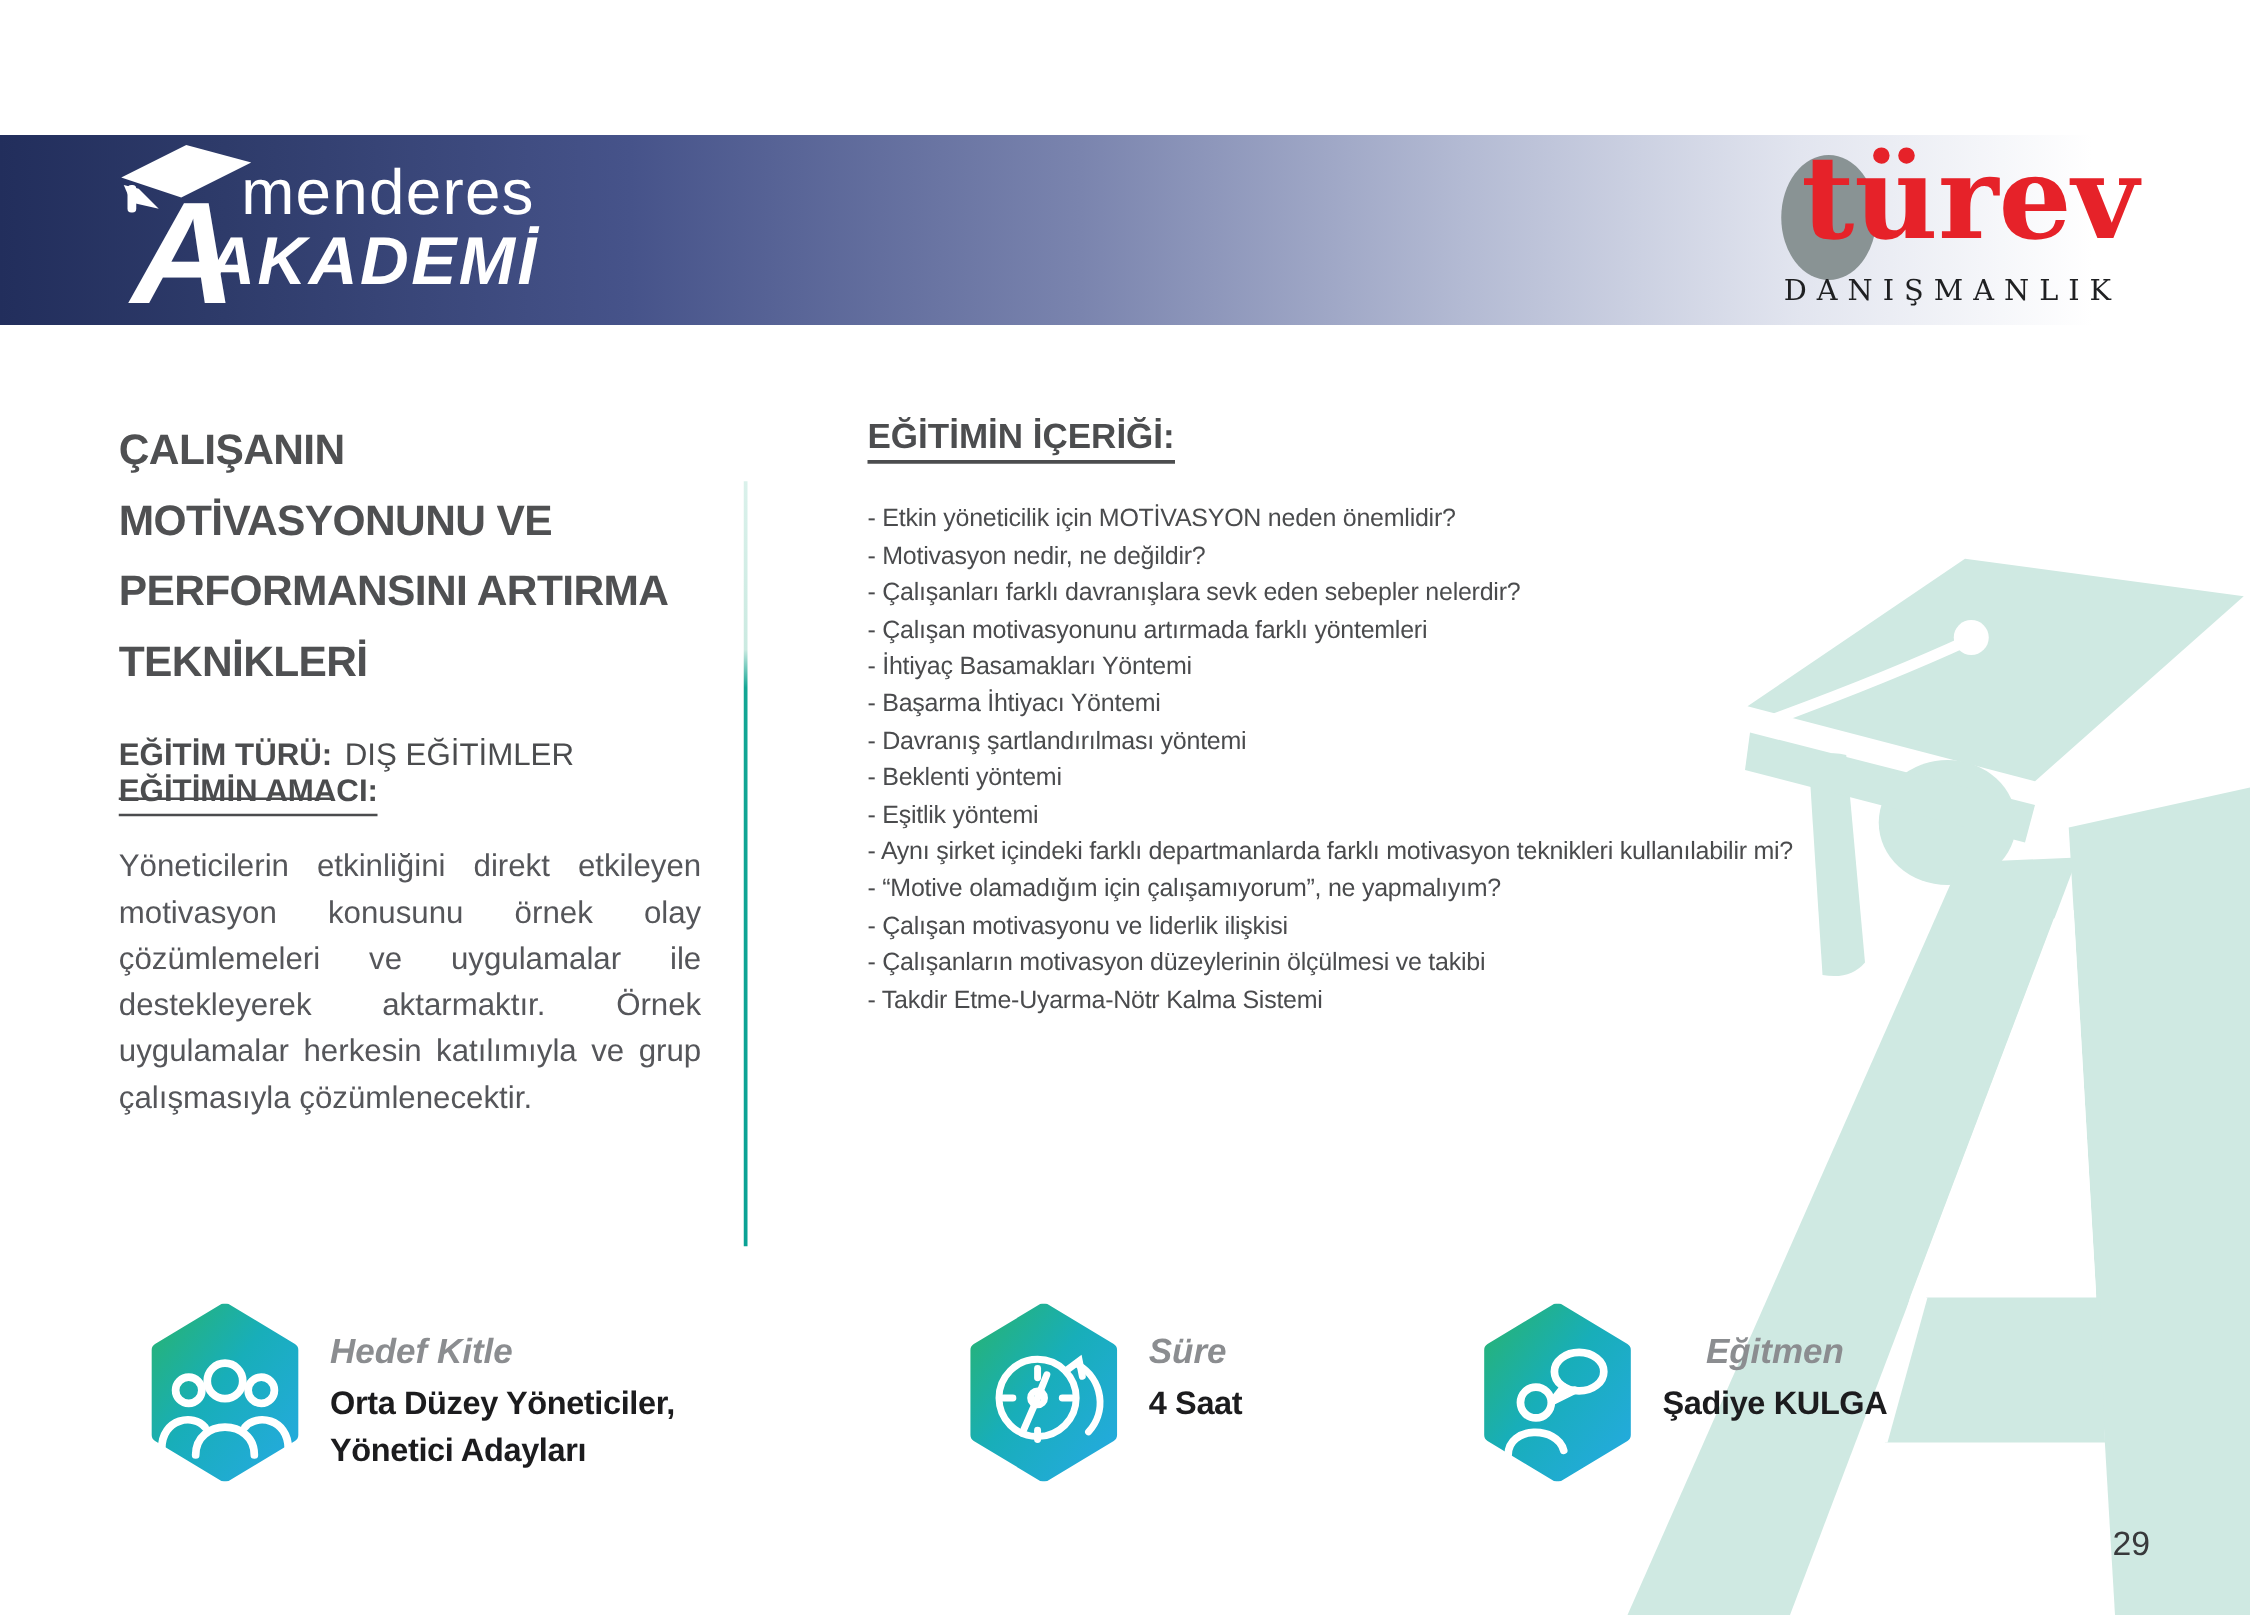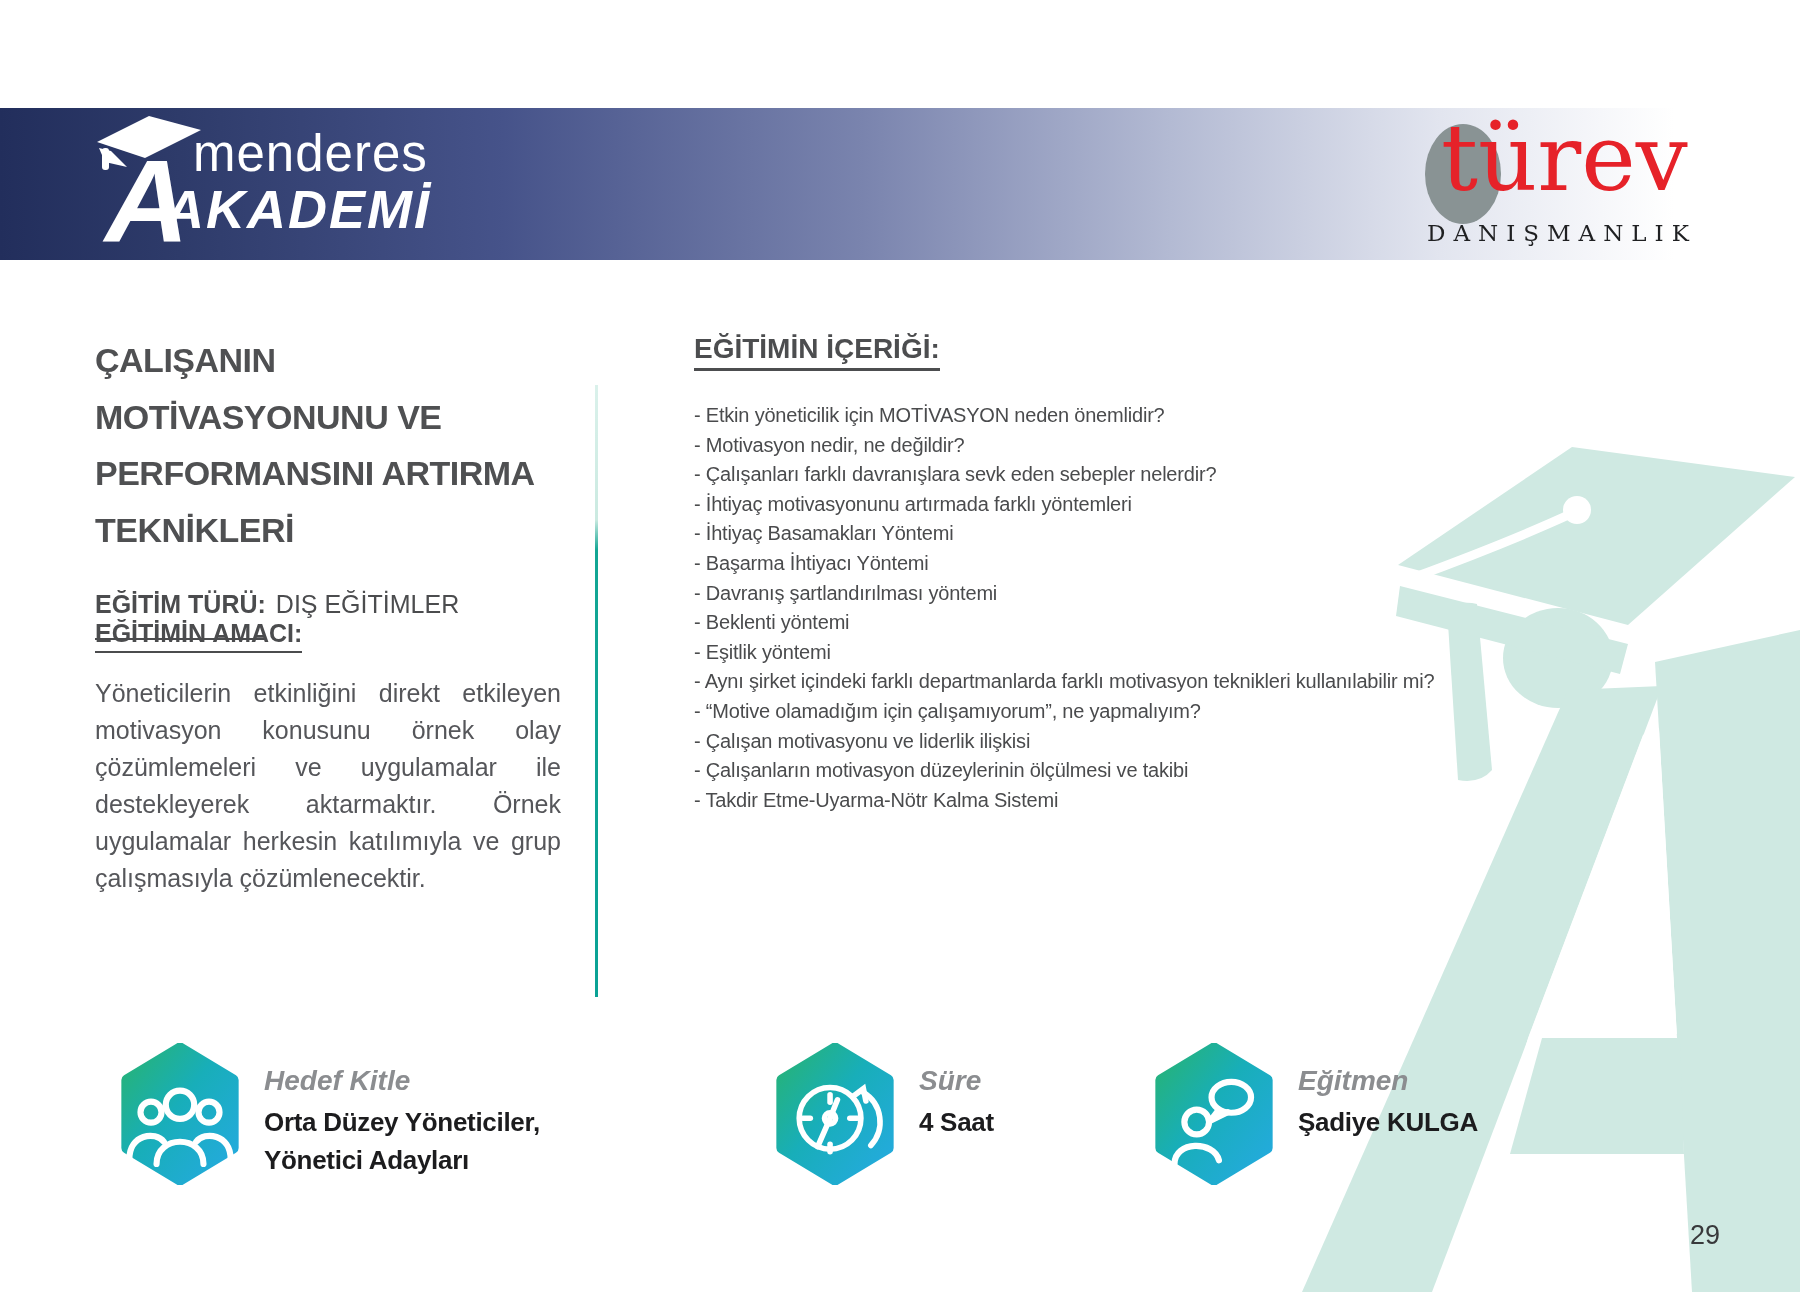--- a/index.html
+++ b/index.html
@@ -19,21 +19,21 @@
   .mlogo-word1 { position:absolute; left:88px; top:8px; font-size:51px; line-height:1;
                  letter-spacing:1px; font-weight:normal; }
   .mlogo-word2 { position:absolute; left:60px; top:62px; font-size:54px; line-height:1;
                  font-weight:bold; font-style:italic; letter-spacing:2px; }
 
   
   .turev { position:absolute; left:1425px; top:118px; width:300px; height:135px; }
   .turev-circle { position:absolute; left:0; top:6px; width:76px; height:100px;
                   border-radius:50%; background:#899394; }
   .turev-word { position:absolute; left:16px; top:-10px; font-family:"DejaVu Serif", serif;
-                font-weight:normal; font-size:92px; line-height:1.1; color:#e62229; }
+                font-weight:bold; font-size:92px; line-height:1.1; color:#e62229; }
   .turev-sub { position:absolute; left:2px; top:102px; font-family:"DejaVu Serif", serif;
                font-size:23px; letter-spacing:8px; color:#1f2022; white-space:nowrap; }
 
   
   .watermark { position:absolute; left:1080px; top:390px; width:720px; height:902px; z-index:0; }
 
   
   .divider { position:absolute; left:595px; top:385px; width:3px; height:612px; z-index:1;
     background:linear-gradient(180deg,#daf1eb 0%,#cbeae1 22%,#12a694 27%,#0aa295 100%); }
 
@@ -53,21 +53,21 @@
   .icerik-heading { display:inline-block; font-size:28px; font-weight:bold; color:#4c4d4f;
                     border-bottom:3px solid #4c4d4f; padding-bottom:3px; }
   .icerik-list { margin-top:30px; }
   .icerik-item { font-size:20px; line-height:29.6px; color:#4a4b4d;
                  letter-spacing:-0.2px; white-space:nowrap; }
 
   
   .card { position:absolute; display:flex; z-index:2; }
   .card-1 { left:118px; top:1043px; }
   .card-2 { left:773px; top:1043px; }
-  .card-3 { left:1152px; top:1043px; }
+  .card-3 { left:1184px; top:1043px;text-align:center; }
   .card-icon { width:124px; height:142px; flex:none; }
   .card-text { margin-left:22px; padding-top:22px; }
   .card-label { font-size:28px; font-weight:bold; font-style:italic; color:#8b8d90; }
   .card-value-line { font-size:26px; font-weight:bold; color:#1c1c1e; line-height:38px;
                      letter-spacing:-0.3px; white-space:nowrap; }
   .card-value { margin-top:6px; }
 
   .page-number { position:absolute; left:1690px; top:1220px; font-size:27px;
                  color:#38393b; z-index:3; }
 </style>
@@ -126,21 +126,21 @@
     </div>
     <p class="amaci-text">Yöneticilerin etkinliğini direkt etkileyen motivasyon konusunu örnek olay çözümlemeleri ve uygulamalar ile destekleyerek aktarmaktır. Örnek uygulamalar herkesin katılımıyla ve grup çalışmasıyla çözümlenecektir.</p>
   </div>
 
   <div class="right-col">
     <div class="icerik-heading">EĞİTİMİN İÇERİĞİ:</div>
     <div class="icerik-list">
         <div class="icerik-item">- Etkin yöneticilik için MOTİVASYON neden önemlidir?</div>
         <div class="icerik-item">- Motivasyon nedir, ne değildir?</div>
         <div class="icerik-item">- Çalışanları farklı davranışlara sevk eden sebepler nelerdir?</div>
-        <div class="icerik-item">- İhtiyaç motivasyonunu artırmada farklı yöntemleri</div>
+        <div class="icerik-item">- Çalışan motivasyonunu artırmada farklı yöntemleri</div>
         <div class="icerik-item">- İhtiyaç Basamakları Yöntemi</div>
         <div class="icerik-item">- Başarma İhtiyacı Yöntemi</div>
         <div class="icerik-item">- Davranış şartlandırılması yöntemi</div>
         <div class="icerik-item">- Beklenti yöntemi</div>
         <div class="icerik-item">- Eşitlik yöntemi</div>
         <div class="icerik-item">- Aynı şirket içindeki farklı departmanlarda farklı motivasyon teknikleri kullanılabilir mi?</div>
         <div class="icerik-item">- “Motive olamadığım için çalışamıyorum”, ne yapmalıyım?</div>
         <div class="icerik-item">- Çalışan motivasyonu ve liderlik ilişkisi</div>
         <div class="icerik-item">- Çalışanların motivasyon düzeylerinin ölçülmesi ve takibi</div>
         <div class="icerik-item">- Takdir Etme-Uyarma-Nötr Kalma Sistemi</div>

